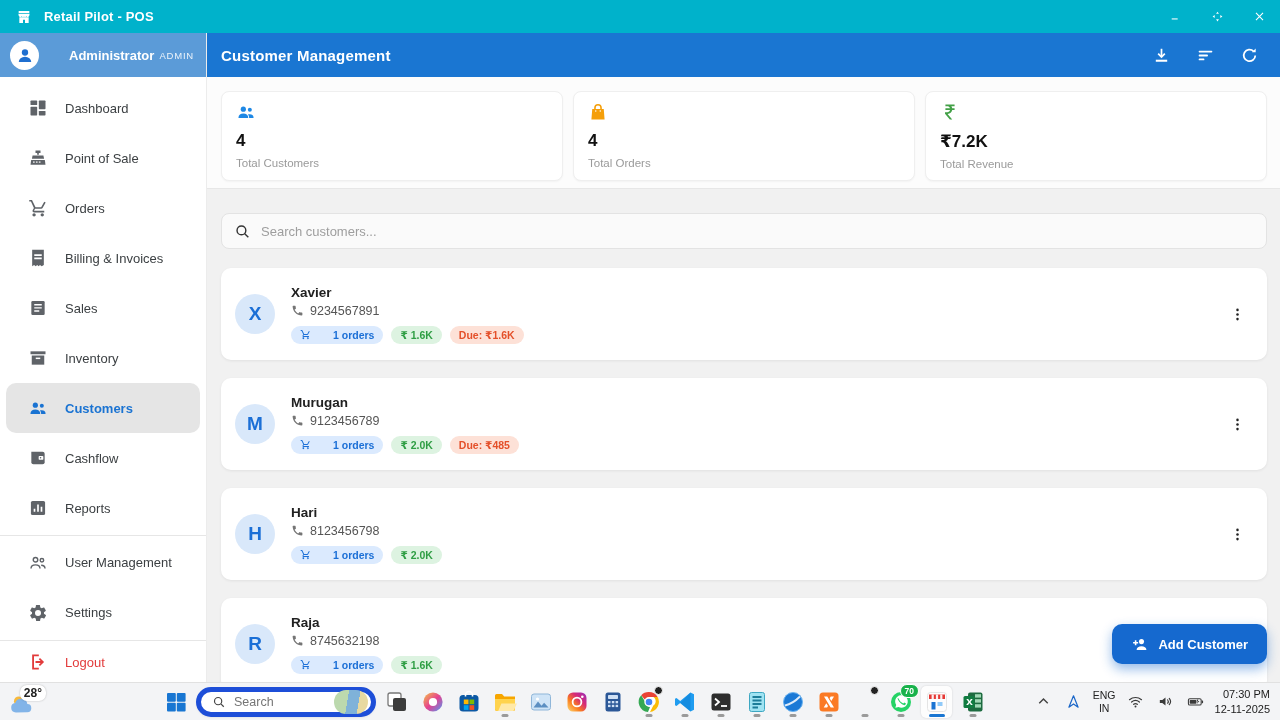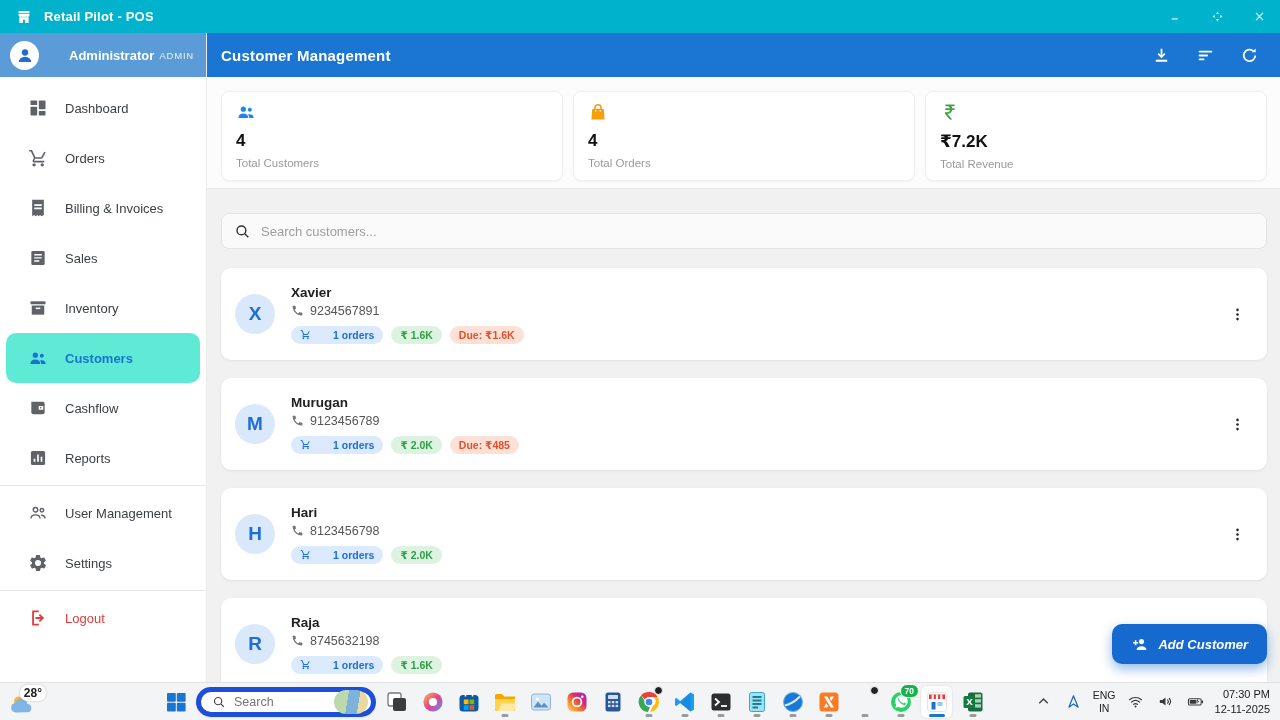--- a/index.html
+++ b/index.html
@@ -31,21 +31,21 @@
   .sb-avatar { width:29px; height:29px; border-radius:50%; background:#fff; color:#1f6fd0;
     display:flex; align-items:center; justify-content:center; }
   .sb-avatar .svgicon { width:20px; height:20px; }
   .sb-username { font-size:13px; font-weight:700; margin-left:30px; }
   .sb-role { margin-left:auto; font-size:9.5px; letter-spacing:.8px; color:rgba(255,255,255,.88); }
   .menu { padding-top:6px; }
   .side-item { height:50px; margin:0 6px; display:flex; align-items:center; padding-left:22px;
     border-radius:10px; cursor:pointer; color:#3c4043; }
   .side-item .svgicon { width:20px; height:20px; color:#5f6368; }
   .side-item .lbl { margin-left:17px; font-size:13px; font-weight:500; }
-  .side-item.active { background:#5eead4; color:#1a73d2;text-align:right; }
+  .side-item.active { background:#e5e5e5; color:#1a73d2;text-align:right; }
   .side-item.active .svgicon { color:#1a73d2; }
   .side-item.active .lbl { font-weight:700; }
   .side-divider { height:1px; background:#e6e6e6; margin:2px 0; }
   .side-item.logout { color:#e23b3b; }
   .side-item.logout .svgicon { color:#e23b3b; }
 
   
   .content { flex:1 1 auto; display:flex; flex-direction:column; position:relative; overflow:hidden; }
   .page-header { height:44px; flex:0 0 44px; background:#1a76d2; display:flex; align-items:center;
     color:#fff; padding:0 16px 0 14px; }
@@ -89,21 +89,21 @@
   .chip-orders { background:#dbeafe; color:#1b6fd6; }
   .chip-rev { background:#ddf3e1; color:#2f9e44; }
   .chip-due { background:#fde1d7; color:#e4502a; }
   .kebab { margin-left:auto; width:28px; height:28px; border:none; background:transparent;
     color:#222; cursor:pointer; display:flex; align-items:center; justify-content:center; }
   .kebab .svgicon { width:17px; height:17px; }
 
   .add-customer { position:fixed; right:13px; bottom:56px; height:40px; padding:0 19px;
     background:#1569cf; color:#fff; border:none; border-radius:10px; display:flex;
     align-items:center; gap:9px; font-size:13px; font-weight:700; cursor:pointer;
-    box-shadow:0 5px 12px rgba(21,105,207,.45); font-family:inherit;font-style:italic; }
+    box-shadow:0 5px 12px rgba(21,105,207,.45); font-family:inherit; }
   .add-customer .svgicon { width:18px; height:18px; }
 
   
   .taskbar { height:38px; flex:0 0 38px; background:#f3f4f6; border-top:1px solid #e1e1e1;
     position:relative; display:flex; align-items:center; }
   .weather { position:absolute; left:8px; bottom:2px; width:34px; height:32px; cursor:pointer; }
   .weather .svgicon { width:27px; height:27px; position:absolute; left:0; bottom:0; }
   .weather-temp { position:absolute; top:-1px; right:-4px; background:#fff; border-radius:7px;
     font-size:12px; font-weight:700; color:#222; padding:1px 4px; box-shadow:0 0 2px rgba(0,0,0,.25); }
   .tb-center { position:absolute; left:160px; display:flex; align-items:center; gap:5px; height:38px; }
@@ -199,20 +199,33 @@
                 <rect x="3" y="10.5" width="8" height="10.5" rx=".8"></rect>
                 <rect x="13" y="3" width="8" height="10.5" rx=".8"></rect>
                 <rect x="13" y="15.5" width="8" height="5.5" rx=".8"></rect>
               </svg>
             </span>
             <span class="lbl">Dashboard</span>
           </div>
           <div class="side-item">
             <span class="svgicon">
               <svg viewBox="0 0 24 24" fill="currentColor">
+                <path d="M9 3h6v3h-2v2h-2V6H9z"></path>
+                <path d="M5.5 9h13l.8 4h-14.6z"></path>
+                <path d="M3.8 14.5h16.4l.8 5.5H3z"></path>
+                <rect x="6" y="16.2" width="2" height="1.4" fill="#fff"></rect>
+                <rect x="9.5" y="16.2" width="2" height="1.4" fill="#fff"></rect>
+                <rect x="13" y="16.2" width="2" height="1.4" fill="#fff"></rect>
+              </svg>
+            </span>
+            <span class="lbl">Point of Sale</span>
+          </div>
+          <div class="side-item">
+            <span class="svgicon">
+              <svg viewBox="0 0 24 24" fill="currentColor">
                 <path d="M7.3 18.2c-1.1 0-2 .9-2 2s.9 2 2 2 2-.9 2-2-.9-2-2-2zm9.8 0c-1.1 0-2 .9-2 2s.9 2 2 2 2-.9 2-2-.9-2-2-2zM7.4 15l.1-.2 1-1.8h7.3c.8 0 1.4-.4 1.7-1l3.7-6.6-1.7-1-3.7 6.6H9L4.8 2.3H1.5v2h2l3.6 7.6-1.4 2.5c-.8 1.4.2 3 1.8 3h12v-2H7.6c-.1 0-.2-.1-.2-.2z"></path>
               </svg>
             </span>
             <span class="lbl">Orders</span>
           </div>
           <div class="side-item">
             <span class="svgicon">
               <svg viewBox="0 0 24 24" fill="currentColor">
                 <path d="M19 2H5v20l2.3-1.7L9.3 22l1.7-1.6L12.7 22l1.7-1.6 2 1.6L19 20.3zM16.5 9.5h-9v-2h9zm0 4h-9v-2h9z"></path>
               </svg>

